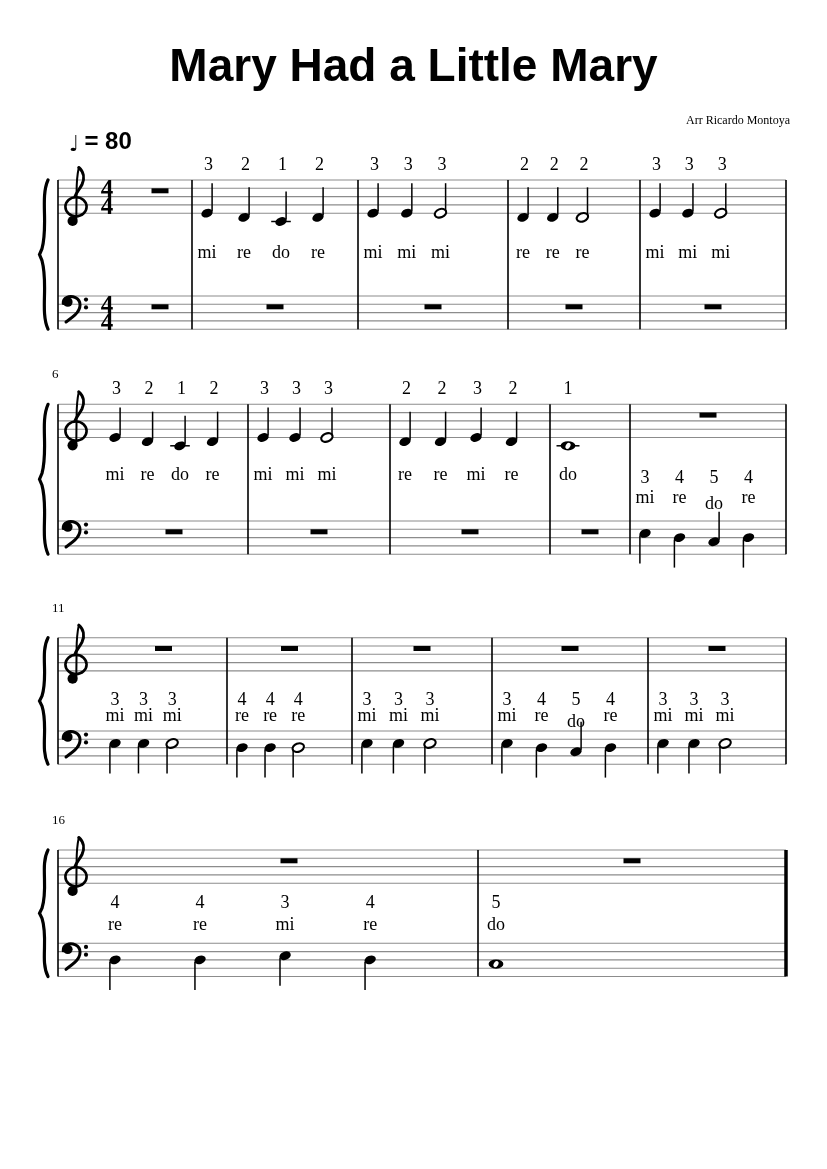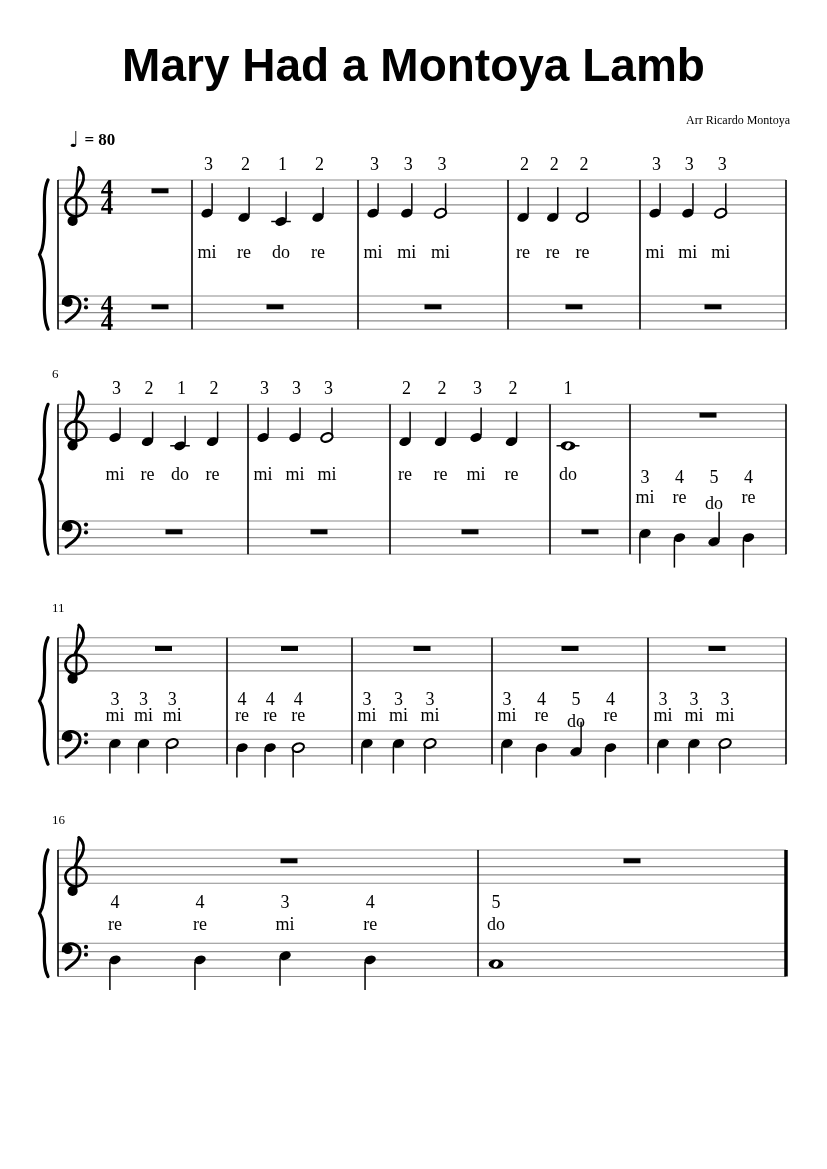--- a/index.html
+++ b/index.html
@@ -5,33 +5,33 @@
   html,body{margin:0;padding:0;background:#fff;}
   .page{position:relative;width:827px;height:1169px;background:#ffffff;overflow:hidden;
         font-family:"Liberation Serif", serif;color:#000;}
   .title{position:absolute;top:42px;left:0;width:827px;text-align:center;
          font-family:"Liberation Sans", sans-serif;font-weight:bold;font-size:46px;line-height:1;}
   .arranger{position:absolute;top:114px;right:37px;font-family:"Liberation Serif", serif;
             font-size:12px;line-height:1;}
   .tempo{position:absolute;top:129px;left:69px;line-height:1;white-space:nowrap;}
   .tempo .glyph{font-family:"DejaVu Sans", sans-serif;font-size:22px;font-weight:bold;
                 vertical-align:baseline;margin-right:5px;}
-  .tempo .val{font-family:Liberation Serif, serif;font-size:17px;font-weight:bold;
+  .tempo .val{font-family:Liberation Sans, sans-serif;font-size:24px;font-weight:bold;
               vertical-align:2px;}
   svg text{font-family:"Liberation Serif", serif;fill:#000;}
   svg .lbl{font-size:18px;}
   svg .fing{font-size:18px;}
   svg .mnum{font-size:13px;}
   svg .tsig{font-size:25px;font-weight:bold;}
 </style>
 </head>
 <body>
 
 <div class="page">
-  <div class="title">Mary Had a Montoya Lamb</div>
+  <div class="title">Mary Had a Little Mary</div>
   <div class="arranger">Arr Ricardo Montoya</div>
   <div class="tempo"><span class="glyph">♩</span><span class="val">= 80</span></div>
   <svg id="notation" width="827" height="1169" viewBox="0 0 827 1169" style="position:absolute;left:0;top:0;">
       <line x1="58" y1="180" x2="786" y2="180" stroke="#8c8c8c" stroke-width="1.1"></line>
       <line x1="58" y1="188.3" x2="786" y2="188.3" stroke="#8c8c8c" stroke-width="1.1"></line>
       <line x1="58" y1="196.6" x2="786" y2="196.6" stroke="#8c8c8c" stroke-width="1.1"></line>
       <line x1="58" y1="204.9" x2="786" y2="204.9" stroke="#8c8c8c" stroke-width="1.1"></line>
       <line x1="58" y1="213.2" x2="786" y2="213.2" stroke="#8c8c8c" stroke-width="1.1"></line>
       <line x1="58" y1="296" x2="786" y2="296" stroke="#8c8c8c" stroke-width="1.1"></line>
       <line x1="58" y1="304.3" x2="786" y2="304.3" stroke="#8c8c8c" stroke-width="1.1"></line>

